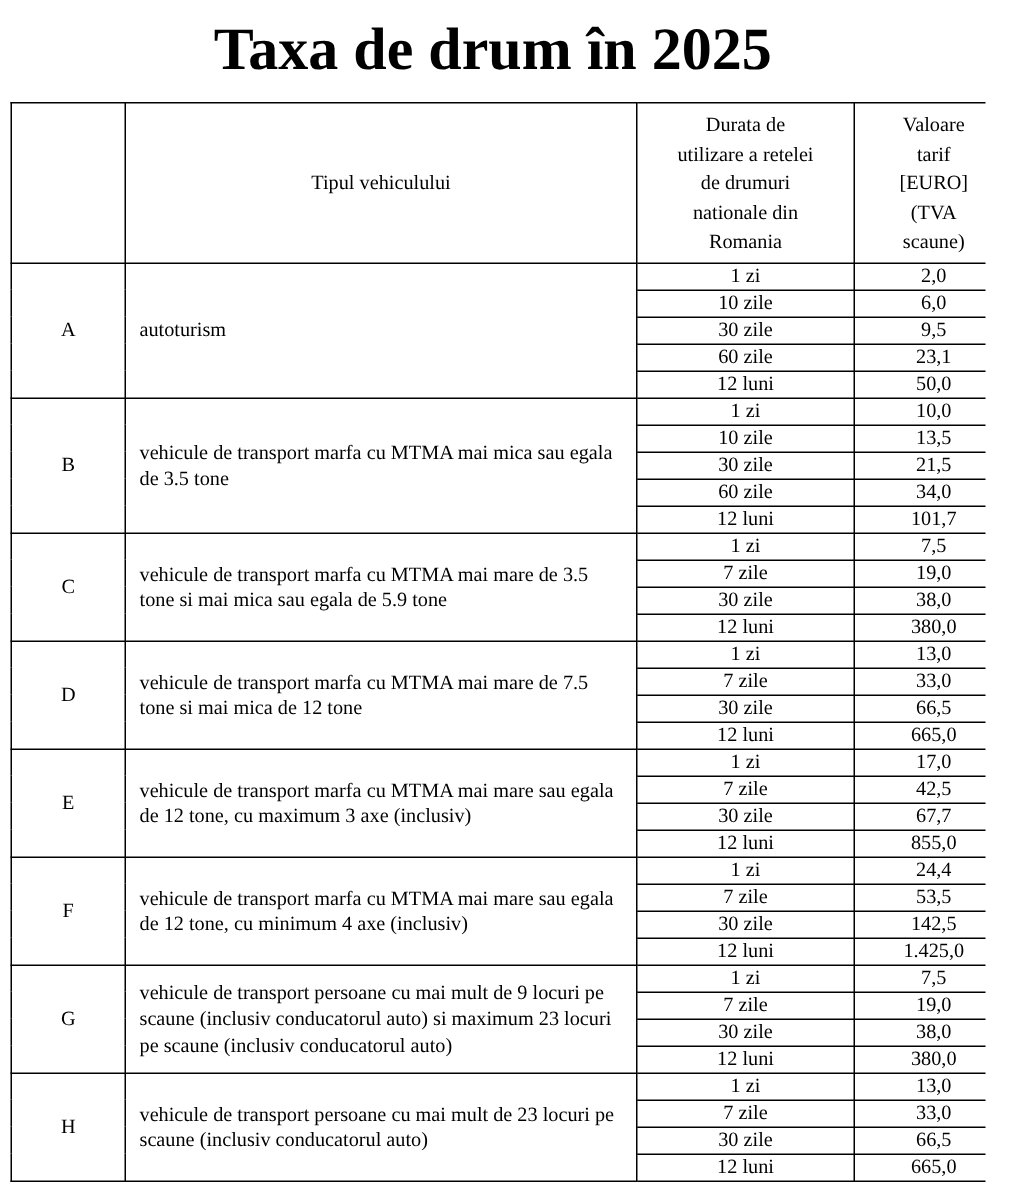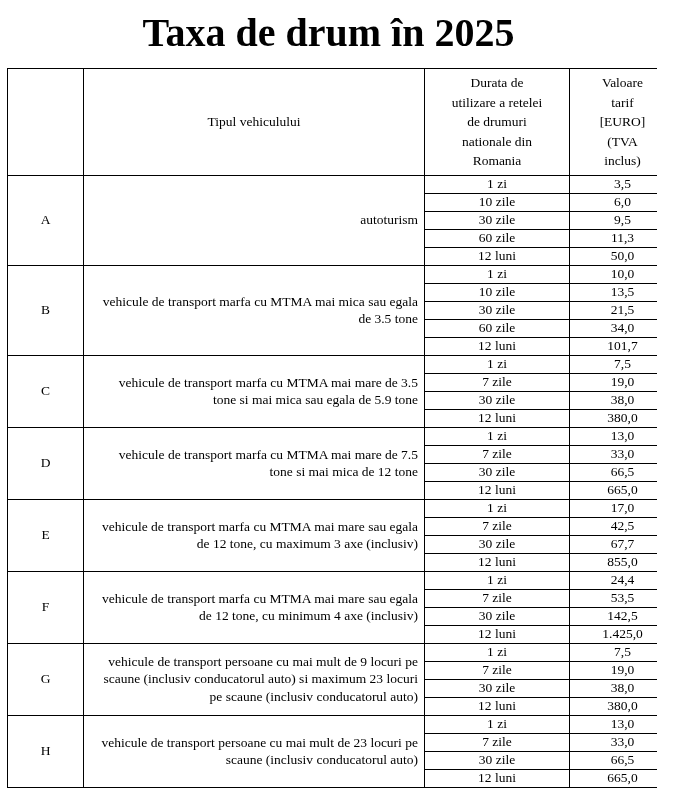--- a/index.html
+++ b/index.html
@@ -47,21 +47,21 @@
     line-height: 1.45;
     border-radius: 20px;
   }
   tr.data-row { height: 18px; }
   td.cell-letter {
     text-align: center;
     font-weight: bold;
     font-size: 14px;
   }
   td.cell-vehicle {
-    text-align: right;
+    text-align: left;
     padding: 2px 6px 2px 9px;
     line-height: 1.32;
   }
   td.cell-duration,
   td.cell-value {
     text-align: center;
     padding: 0 2px;
     line-height: 1.1;
   }
 </style>
@@ -76,42 +76,42 @@
       <col class="col-letter">
       <col class="col-vehicle">
       <col class="col-duration">
       <col class="col-value">
     </colgroup>
     <thead>
       <tr class="header-row">
         <th></th>
         <th>Tipul vehiculului</th>
         <th>Durata de utilizare a retelei de drumuri nationale din Romania</th>
-        <th>Valoare tarif [EURO] (TVA inclus)</th>
+        <th>Valoare tarif [EURO] (TVA scaune)</th>
       </tr>
     </thead>
     <tbody>
 
     <tr class="data-row">
           <td class="cell-letter" rowspan="5">A</td>
           <td class="cell-vehicle" rowspan="5">autoturism</td>
           <td class="cell-duration">1 zi</td>
-          <td class="cell-value">3,5</td>
+          <td class="cell-value">2,0</td>
         </tr>
         <tr class="data-row">
           <td class="cell-duration">10 zile</td>
           <td class="cell-value">6,0</td>
         </tr>
         <tr class="data-row">
           <td class="cell-duration">30 zile</td>
           <td class="cell-value">9,5</td>
         </tr>
         <tr class="data-row">
           <td class="cell-duration">60 zile</td>
-          <td class="cell-value">11,3</td>
+          <td class="cell-value">23,1</td>
         </tr>
         <tr class="data-row">
           <td class="cell-duration">12 luni</td>
           <td class="cell-value">50,0</td>
         </tr>
         <tr class="data-row">
           <td class="cell-letter" rowspan="5">B</td>
           <td class="cell-vehicle" rowspan="5">vehicule de transport marfa cu MTMA mai mica sau egala de 3.5 tone</td>
           <td class="cell-duration">1 zi</td>
           <td class="cell-value">10,0</td>

